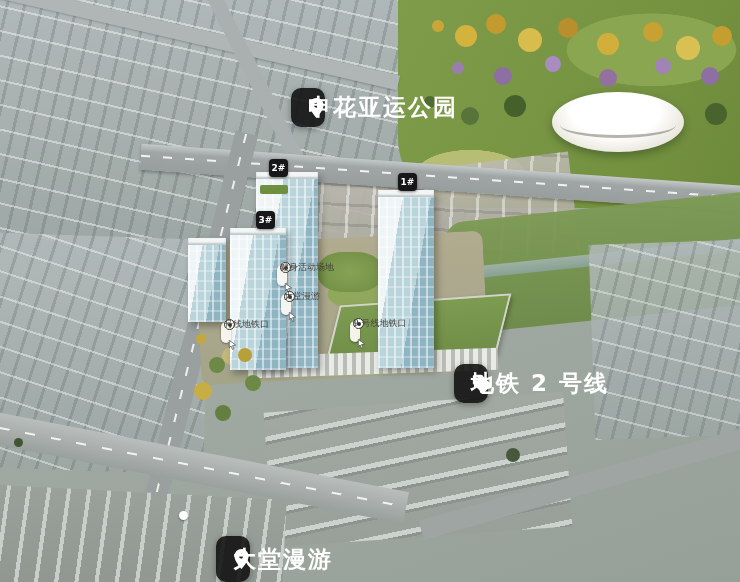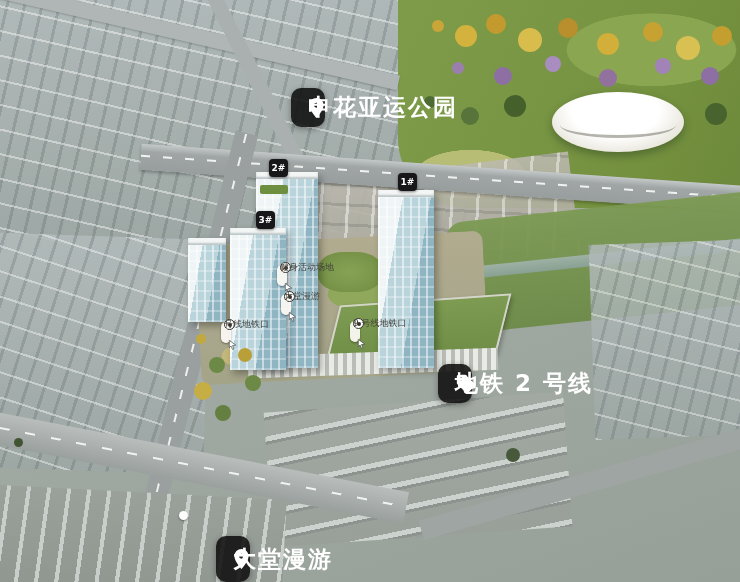--- a/index.html
+++ b/index.html
@@ -138,21 +138,21 @@
 
   
   .pill{
     display:flex;align-items:center;gap:14px;z-index:30;
     background:rgba(14,14,14,.88);color:#ffffff;border-radius:10px;
     height:39px;padding:0 17px;font-size:23px;font-weight:700;letter-spacing:2px;
     white-space:nowrap;box-shadow:0 2px 6px rgba(0,0,0,.35);
   }
   .pill svg{position:static;flex:0 0 auto;}
   .pill-park{left:291px;top:88px;}
-  .pill-metro{left:438px;top:364px;}
+  .pill-metro{left:454px;top:364px;}
   .pill-street{left:216px;top:536px;height:46px;}
 
   .slabel{
     display:flex;align-items:center;gap:3px;z-index:25;
     background:rgba(250,248,242,.95);border-radius:9px;height:21px;
     padding:0 7px 16px 3px;font-size:9px;color:#44423c;white-space:nowrap;
     box-shadow:0 1px 2px rgba(0,0,0,.4);
   }
   .tgt{position:static;flex:0 0 auto;width:11px;height:11px;border:1.5px solid #35322b;
     border-radius:50%;background:#fff;display:inline-block;position:relative;}

